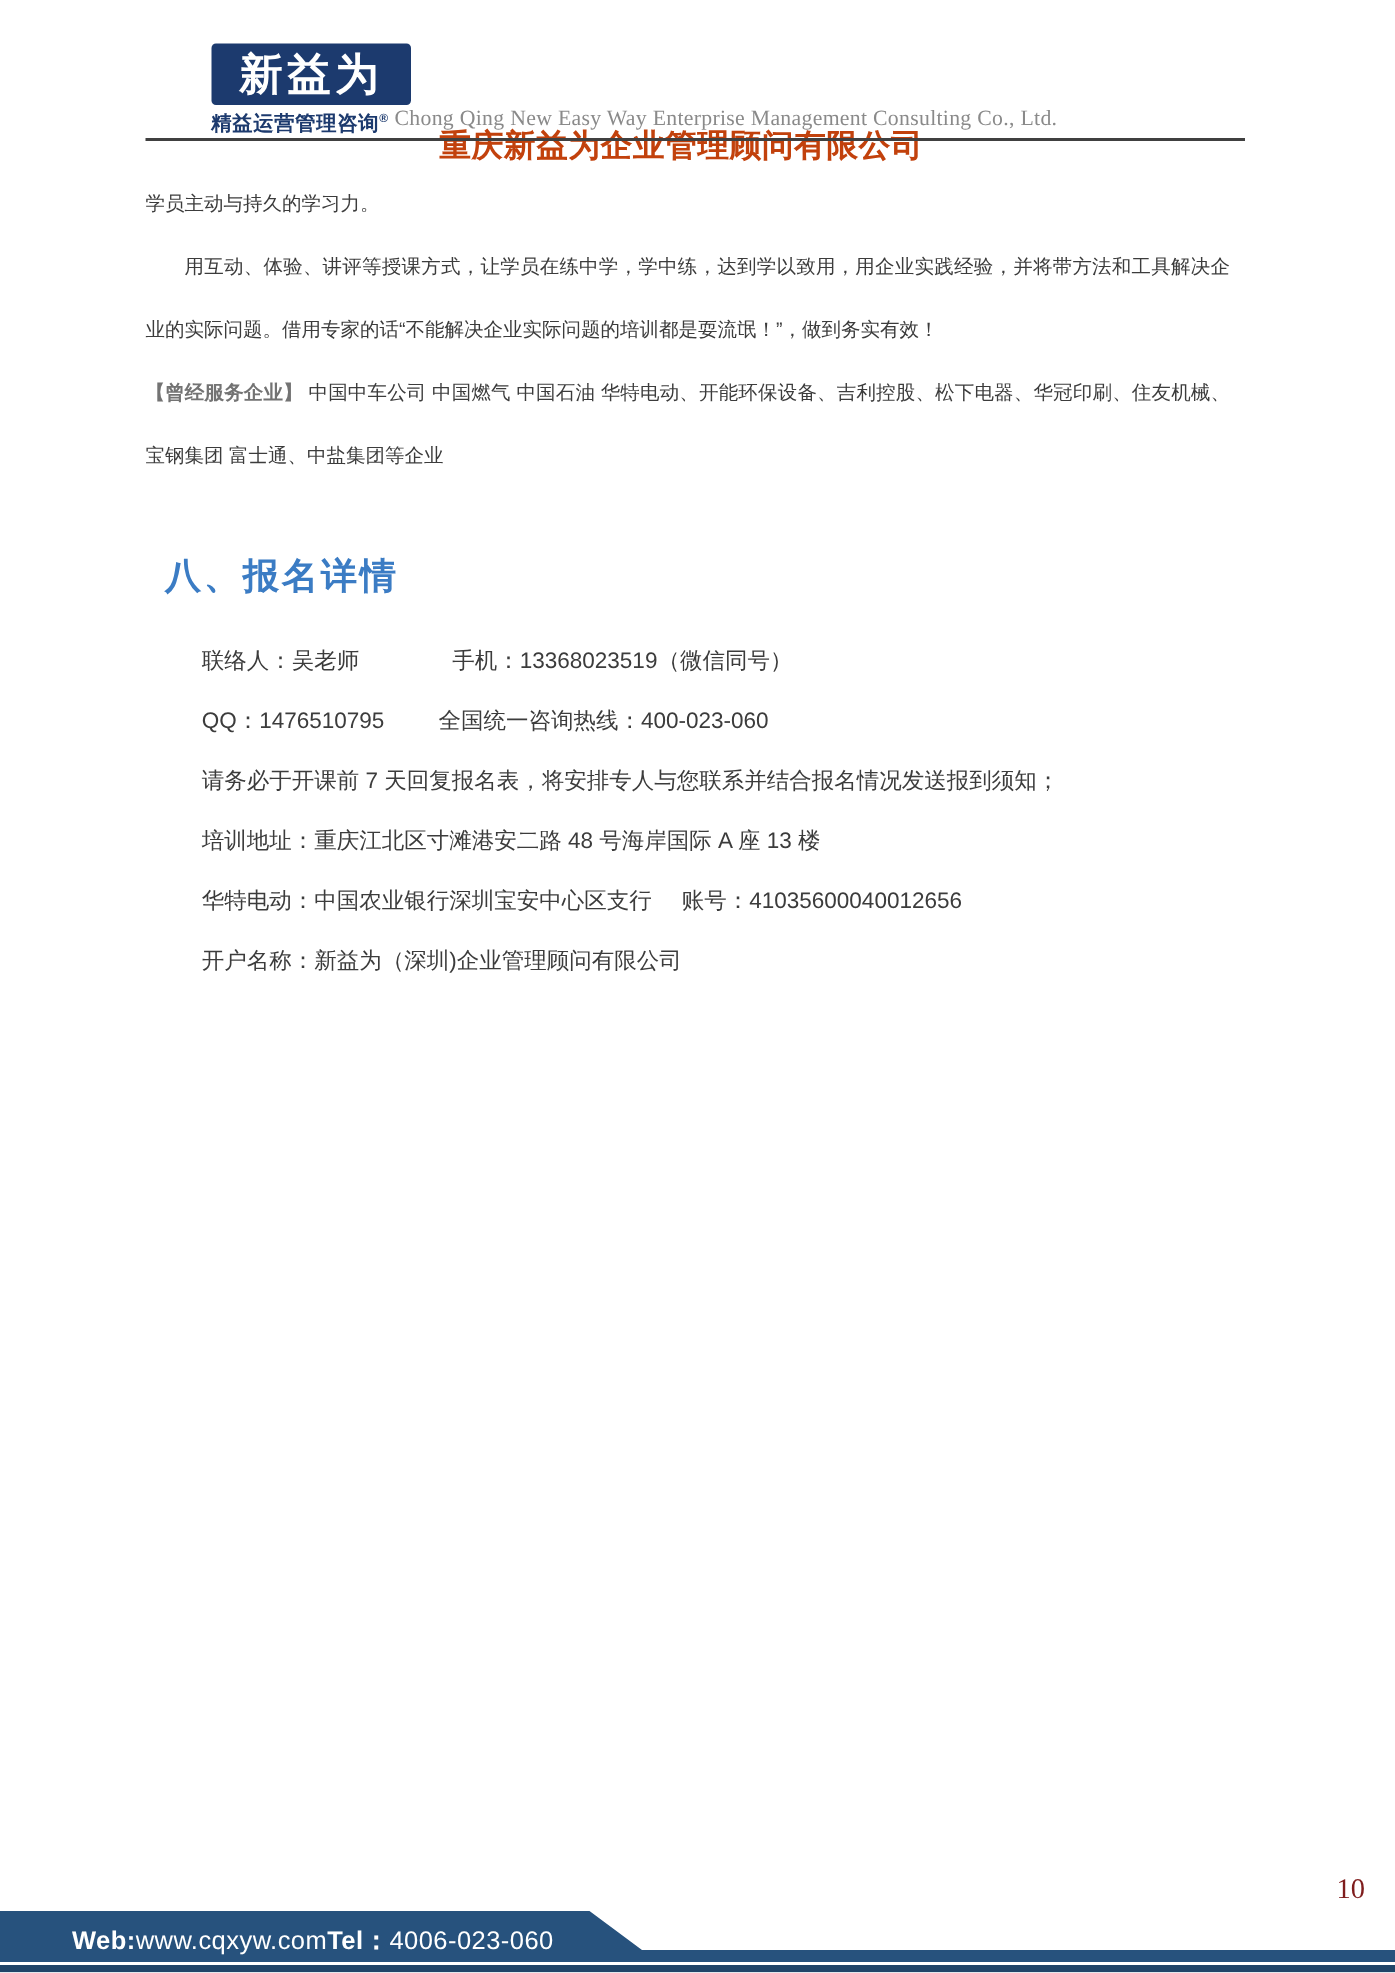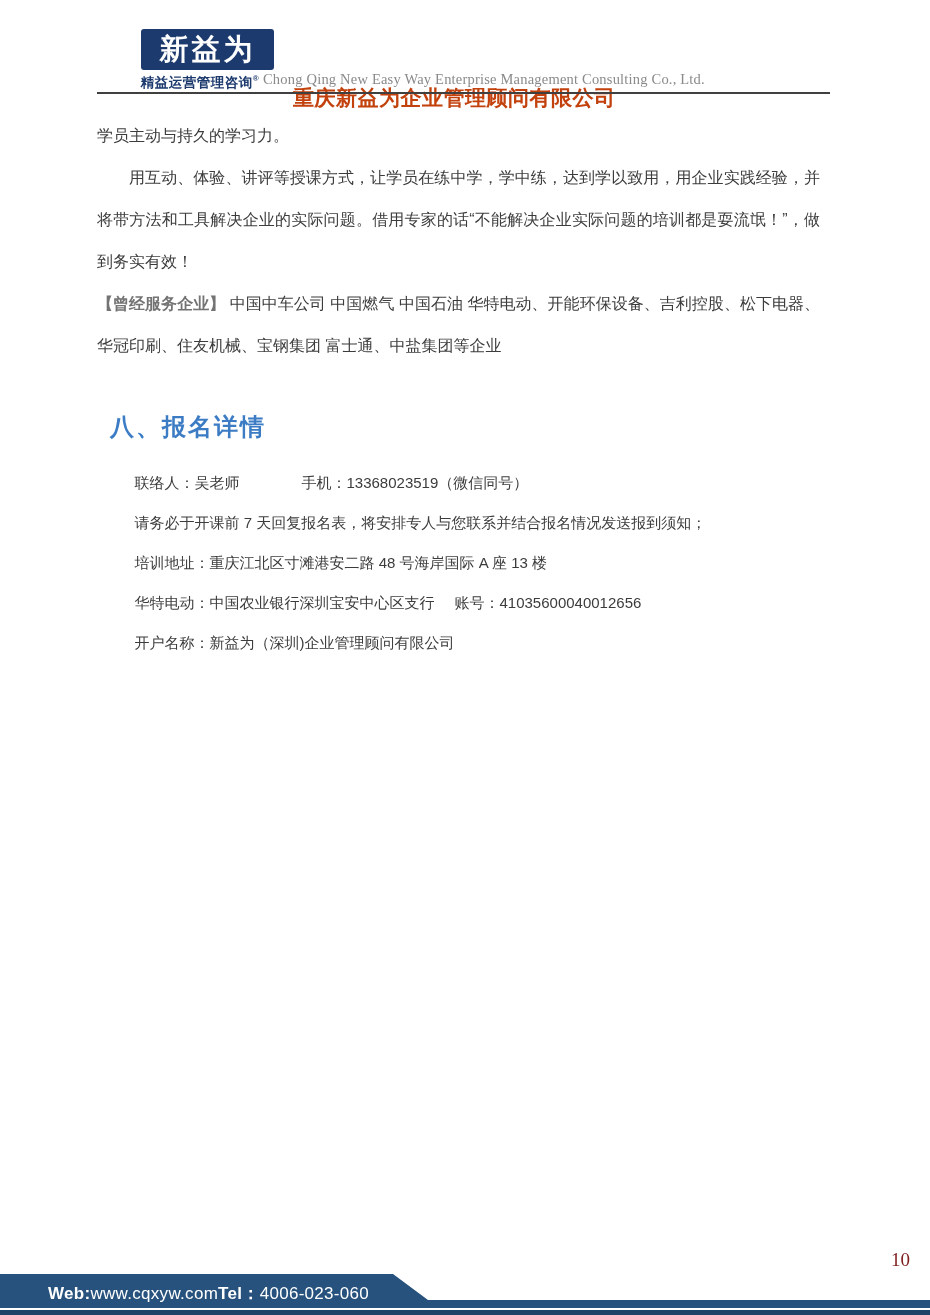--- a/index.html
+++ b/index.html
@@ -36,21 +36,21 @@
     color:#c2410c;letter-spacing:0.5px;line-height:24px;white-space:nowrap;margin-top:44px;
   }
   .company-en{
     position:absolute;left:263px;top:71px;font-size:14.5px;color:#8A8A8A;
     font-family:"Liberation Serif","DejaVu Serif",serif;letter-spacing:0.2px;white-space:nowrap;
   }
   .header-rule{position:absolute;left:97px;top:92px;width:733px;height:2px;background:#404040;}
 
   
   main{position:absolute;left:97px;top:94px;width:723px;}
-  .p{font-size:16px;line-height:42px;color:var(--body-text);text-align:justify;margin:0;}
+  .p{font-size:13px;line-height:42px;color:var(--body-text);text-align:justify;margin:0;}
   .p.first{margin-top:21px;}
   .indent{text-indent:2em;}
   .lead{font-weight:bold;color:#737373;}
   .section-heading{
     margin:44px 0 0 13px;font-size:24px;line-height:32px;
     color:var(--heading-blue);font-weight:bold;letter-spacing:2px;
   }
   .contact{margin-top:20px;}
   .c-line{
     font-size:15px;line-height:40px;color:var(--body-text);
@@ -96,20 +96,21 @@
 
   <main>
     <p class="p first">学员主动与持久的学习力。</p>
     <p class="p indent">用互动、体验、讲评等授课方式，让学员在练中学，学中练，达到学以致用，用企业实践经验，并将带方法和工具解决企业的实际问题。借用专家的话“不能解决企业实际问题的培训都是耍流氓！”，做到务实有效！</p>
     <p class="p"><span class="lead">【曾经服务企业】</span><span> 中国中车公司 中国燃气 中国石油 华特电动、开能环保设备、吉利控股、松下电器、华冠印刷、住友机械、宝钢集团 富士通、中盐集团等企业</span></p>
 
     <h2 class="section-heading">八、报名详情</h2>
 
     <div class="contact">
       <p class="c-line"><span>联络人：吴老师</span><span class="gap-lg">手机：13368023519（微信同号）</span></p>
+      <p class="c-line"><span>QQ：1476510795</span><span class="gap-md">全国统一咨询热线：400-023-060</span></p>
       <p class="c-line">请务必于开课前 7 天回复报名表，将安排专人与您联系并结合报名情况发送报到须知；</p>
       <p class="c-line">培训地址：重庆江北区寸滩港安二路 48 号海岸国际 A 座 13 楼</p>
       <p class="c-line"><span>华特电动：中国农业银行深圳宝安中心区支行</span><span class="gap-sm">账号：41035600040012656</span></p>
       <p class="c-line">开户名称：新益为（深圳)企业管理顾问有限公司</p>
     </div>
   </main>
 
   <div class="page-num">10</div>
 
   <svg class="footer-svg" width="930" height="41" viewBox="0 0 930 41" aria-hidden="true">

